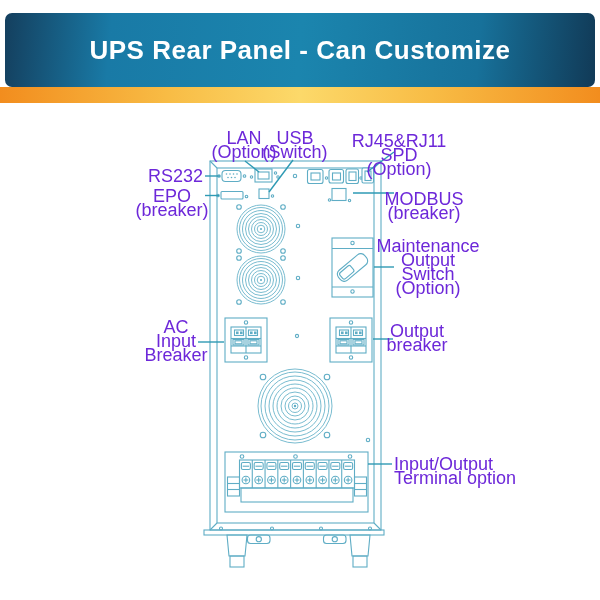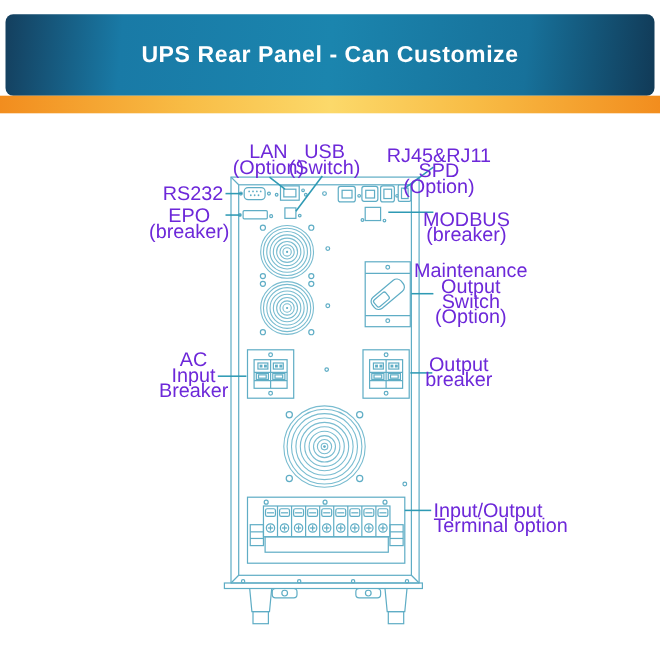--- a/index.html
+++ b/index.html
@@ -6,21 +6,21 @@
   body{
     width:600px;height:600px;position:relative;background:#fff;
     font-family:"Liberation Sans",sans-serif;overflow:hidden;
   }
   
   .banner-blue{
     position:absolute;left:5px;right:5px;top:13px;height:74px;border-radius:7px;
     background:linear-gradient(95deg,#143f5e 0%,#197aa6 18%,#1b85ae 50%,#17719a 80%,#113a57 100%);
     display:flex;align-items:center;justify-content:center;
   }
-  .banner-title{color:#ffffff;font-weight:bold;font-size:21px;letter-spacing:.5px;white-space:nowrap;}
+  .banner-title{color:#ffffff;font-weight:bold;font-size:26px;letter-spacing:.5px;white-space:nowrap;}
   .banner-orange{
     position:absolute;left:0;right:0;top:87px;height:16px;
     background:linear-gradient(90deg,#f28d1e 0%,#f8bc45 28%,#fcd96a 50%,#f8bc45 72%,#f28d1e 100%);
   }
   
   svg.diagram{position:absolute;left:0;top:0;}
   .d {fill:none;stroke:#5fadc5;stroke-width:1.1;}
   .d2{fill:none;stroke:#79bcd0;stroke-width:1;}
   .pf{fill:#ffffff;stroke:#5fadc5;stroke-width:1.1;}
   .dot{fill:#5fadc5;stroke:none;}

